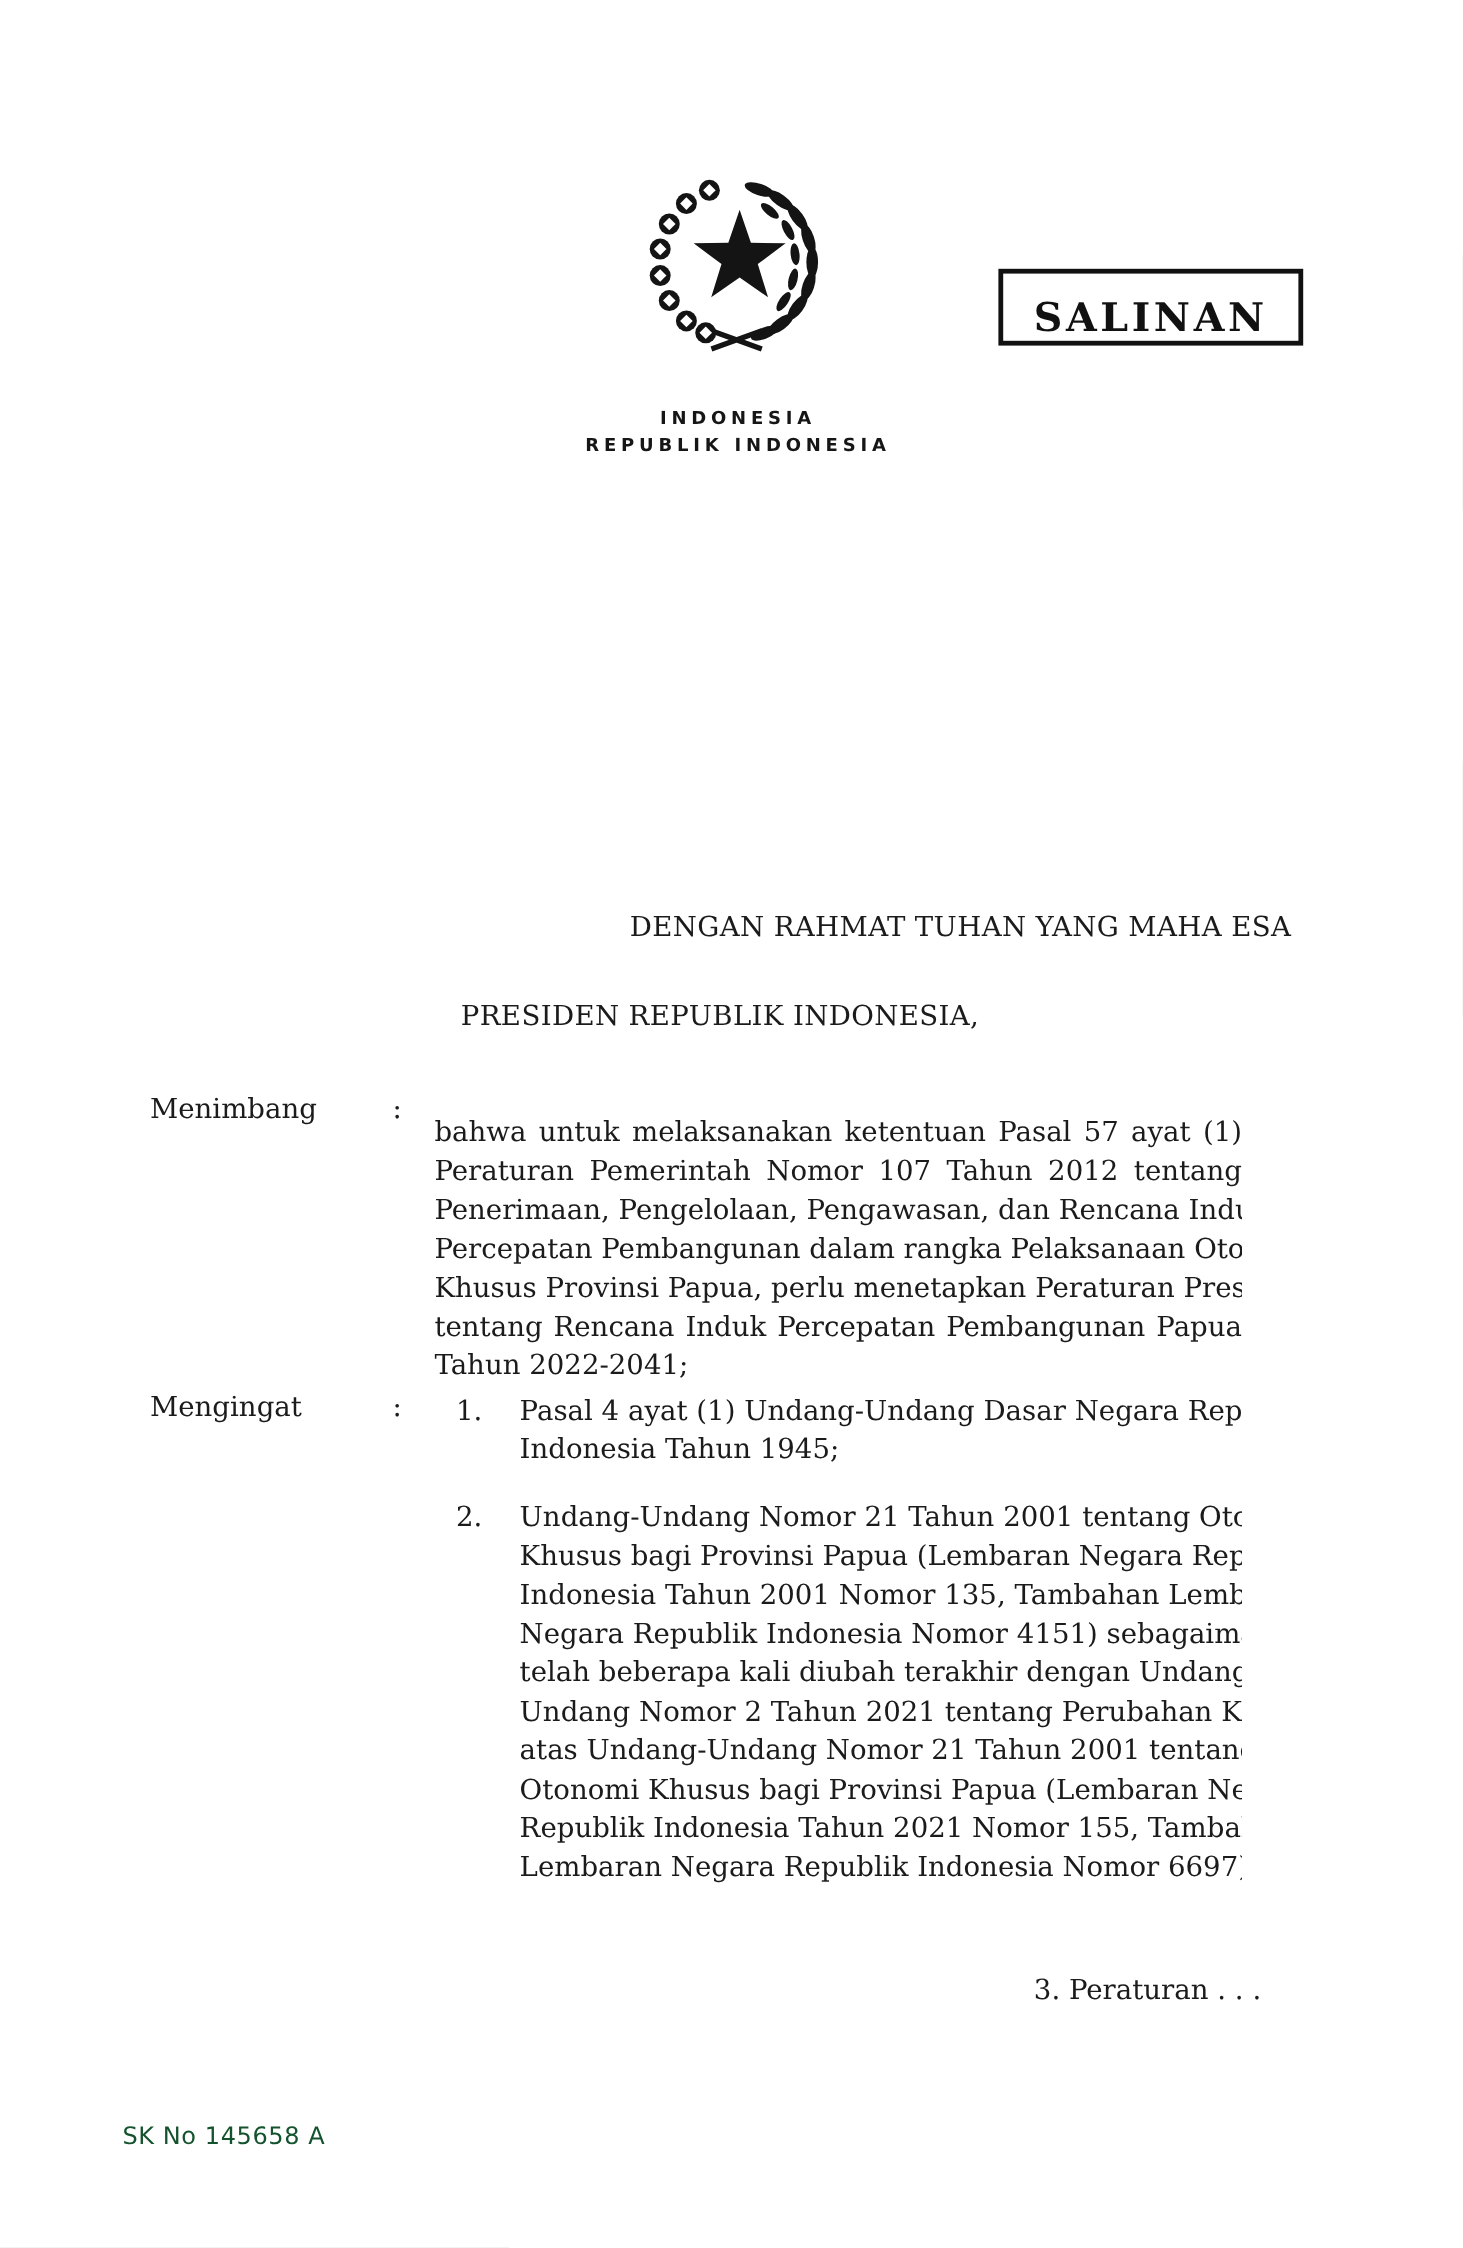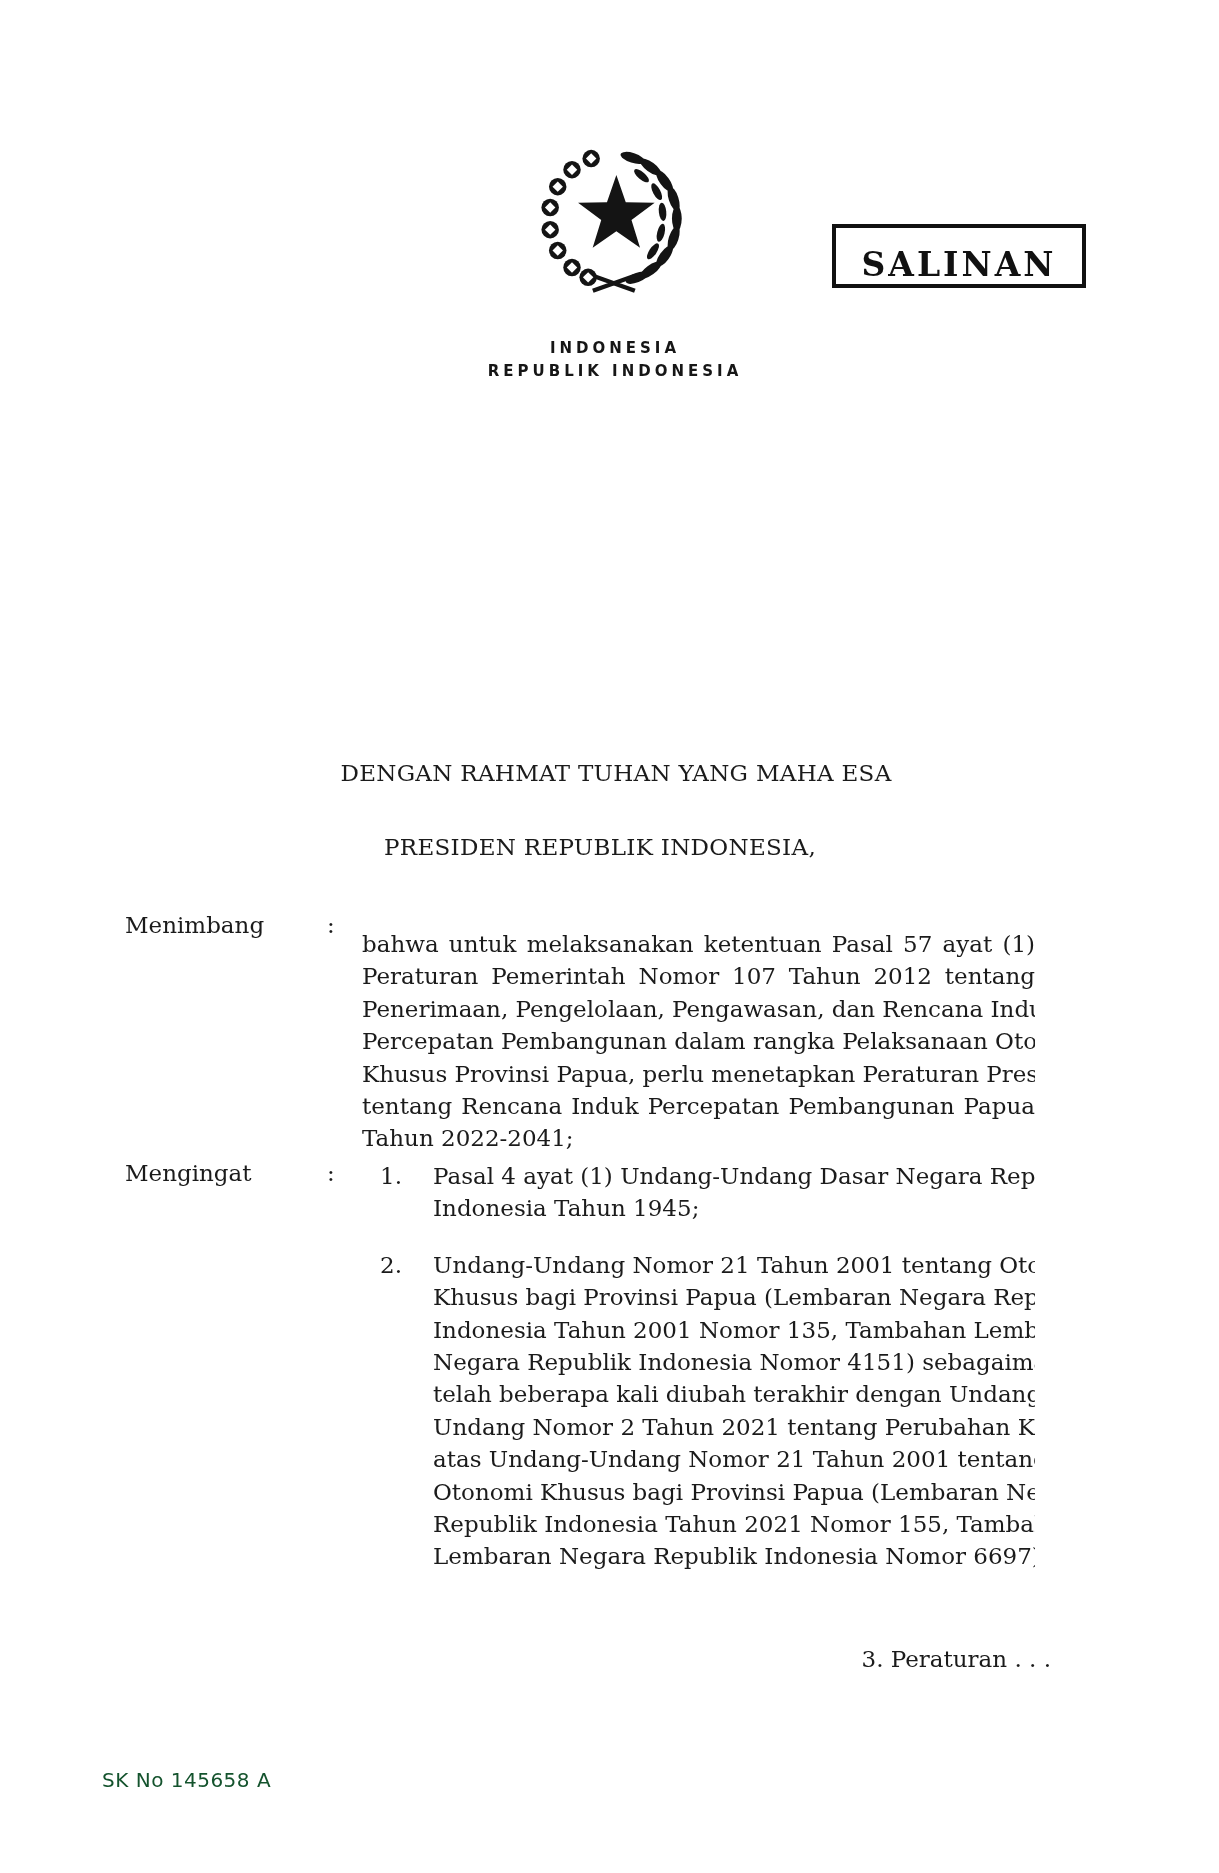--- a/index.html
+++ b/index.html
@@ -30,22 +30,22 @@
     font-weight:bold; font-size:33px; letter-spacing:3px; color:#111;margin-left:24px;
   }
 
   
   .title-block {
     position:absolute; left:130px; top:494px; width:940px;
     text-align:center; font-size:23px; letter-spacing:0.3px;
   }
   .title-block .tline { line-height:44px; white-space:nowrap; }
   .invocation {
-    position:absolute; left:146px; top:760px; width:940px;
-    text-align:center; font-size:23px; letter-spacing:0.3px; white-space:nowrap;
+    position:absolute; left:136px; top:760px; width:940px;
+    text-align:right; font-size:23px; letter-spacing:0.3px; white-space:nowrap;
   }
   .authority {
     position:absolute; left:130px; top:834px; width:940px;
     text-align:center; font-size:23px; letter-spacing:0.3px; white-space:nowrap;
   }
 
   
   .clause { position:absolute; left:125px; font-size:23px; }
   .clause .label   { position:absolute; left:0;   top:0; white-space:nowrap; }
   .clause .colon   { position:absolute; left:202px; top:0; }

